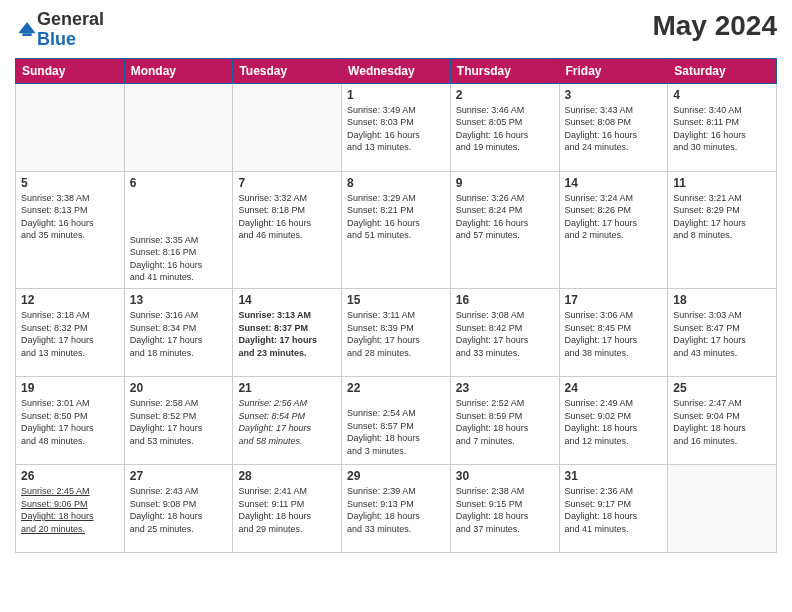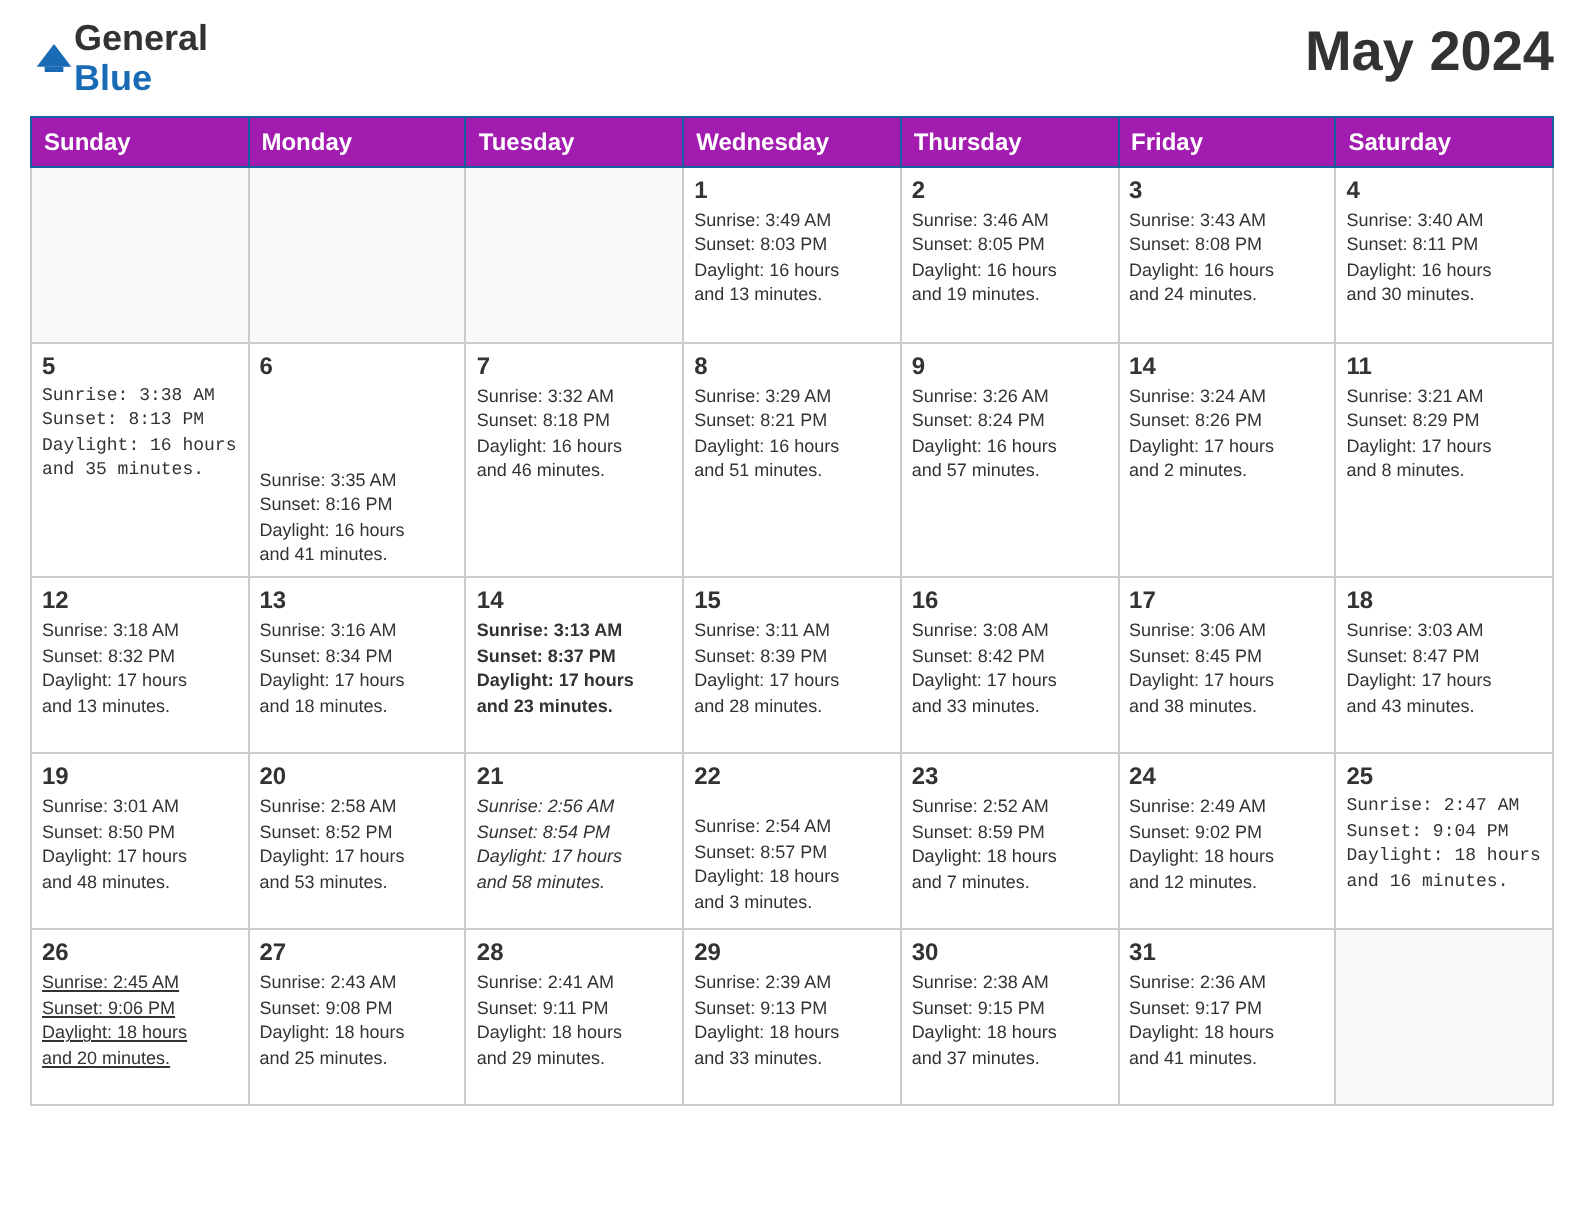--- a/index.html
+++ b/index.html
@@ -60,21 +60,21 @@
       color: #555;
     }
     .calendar {
       flex: 1;
       border: 1px solid #ccc;
       border-collapse: collapse;
       width: 100%;
       table-layout: fixed;
     }
     .calendar th {
-      background: #a21caf;
+      background: #be185d;
       color: #fff;
       text-align: left;
       padding: 5px 6px;
       font-size: 12px;
       font-weight: bold;
       border: 1px solid #1560a0;
     }
     .calendar td {
       border: 1px solid #ccc;
       vertical-align: top;
@@ -162,21 +162,21 @@
             <span class="day-number">4</span>
             <div class="day-info" style="white-space: pre-line;">Sunrise: 3:40 AM
 Sunset: 8:11 PM
 Daylight: 16 hours
 and 30 minutes.</div>
           </td>
         </tr>
         <tr>
           <td>
             <span class="day-number">5</span>
-            <div class="day-info" style="white-space: pre-line; font-family: Liberation Mono, monospace;">Sunrise: 3:38 AM
+            <div class="day-info" style="white-space: pre-line;">Sunrise: 3:38 AM
 Sunset: 8:13 PM
 Daylight: 16 hours
 and 35 minutes.</div>
           </td>
           <td>
             <span class="day-number">6</span>
             <div class="day-info" style="white-space: pre-line; margin-top: 44px;">Sunrise: 3:35 AM
 Sunset: 8:16 PM
 Daylight: 16 hours
 and 41 minutes.</div>
@@ -306,21 +306,21 @@
           </td>
           <td>
             <span class="day-number">24</span>
             <div class="day-info" style="white-space: pre-line;">Sunrise: 2:49 AM
 Sunset: 9:02 PM
 Daylight: 18 hours
 and 12 minutes.</div>
           </td>
           <td>
             <span class="day-number">25</span>
-            <div class="day-info" style="white-space: pre-line; font-family: Liberation Mono, monospace;">Sunrise: 2:47 AM
+            <div class="day-info" style="white-space: pre-line;">Sunrise: 2:47 AM
 Sunset: 9:04 PM
 Daylight: 18 hours
 and 16 minutes.</div>
           </td>
         </tr>
         <tr>
           <td>
             <span class="day-number">26</span>
             <div class="day-info" style="white-space: pre-line; text-decoration: underline;">Sunrise: 2:45 AM
 Sunset: 9:06 PM

